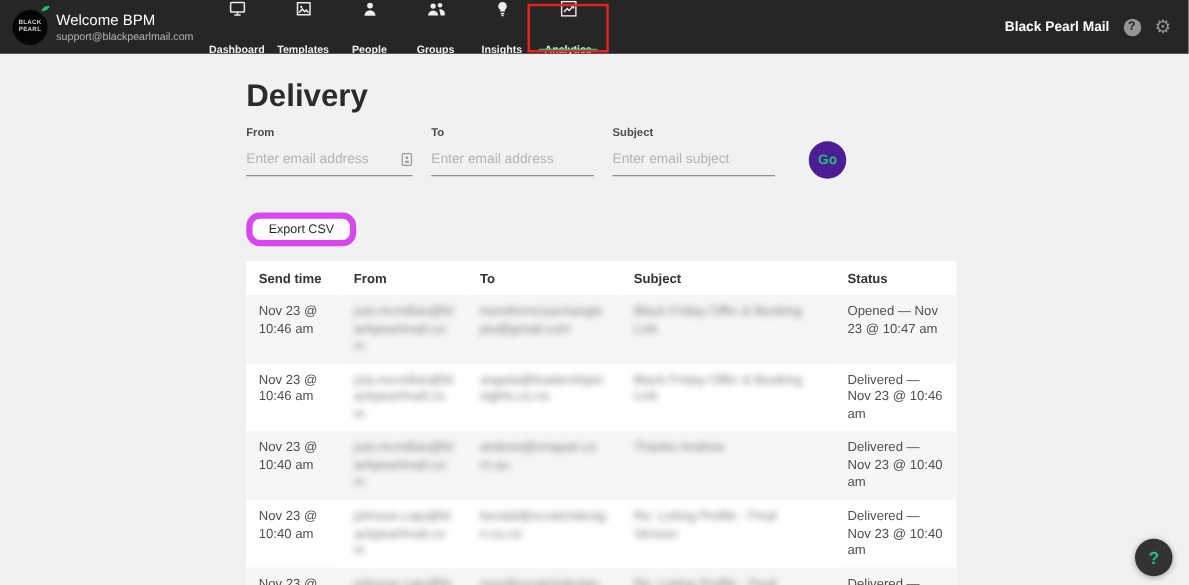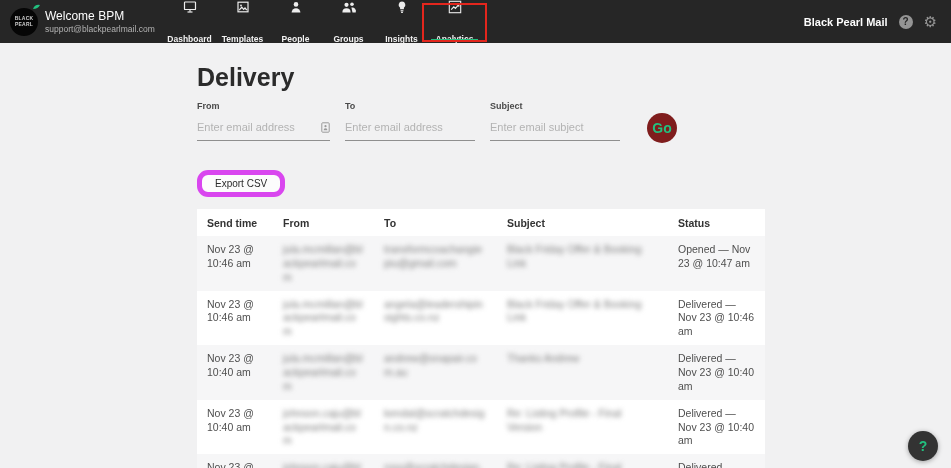--- a/index.html
+++ b/index.html
@@ -68,22 +68,22 @@
     border-bottom:1px solid #8f8f8f; padding:8px 0 7px; margin-top:2px;
   }
   .field-box input {
     border:none; outline:none; background:transparent; width:100%;
     font-family:"Liberation Sans", sans-serif; font-size:11px; color:#555;
   }
   .field-box input::placeholder { color:#b3b3b3; }
   .date-text { font-size:11px; color:#8f8f8f; display:flex; gap:7px; align-items:center; cursor:pointer; }
   .date-arrow { color:var(--accent); font-weight:bold; }
   .go-btn {
-    width:30px; height:30px; border-radius:50%; background:#7f1d1d; border:none;
-    color:var(--accent); font-size:14px; font-weight:bold; cursor:pointer;
+    width:30px; height:30px; border-radius:50%; background:#4c1d95; border:none;
+    color:var(--accent); font-size:11px; font-weight:bold; cursor:pointer;
     display:flex; align-items:center; justify-content:center;
     margin-left:12px; margin-top:12px; font-family:"Liberation Sans", sans-serif;
   }
 
   .report-row { display:flex; justify-content:space-between; align-items:center; margin-top:27px; }
   .report-desc { font-size:10.5px; color:#4a4a4a; }
   .export-btn {
     border:5px solid #d946ef; border-radius:11px; background:#fcfcfc;
     padding:3px 13px; font-size:10px; color:#2b2b2b; cursor:pointer;
     font-family:"Liberation Sans", sans-serif;

